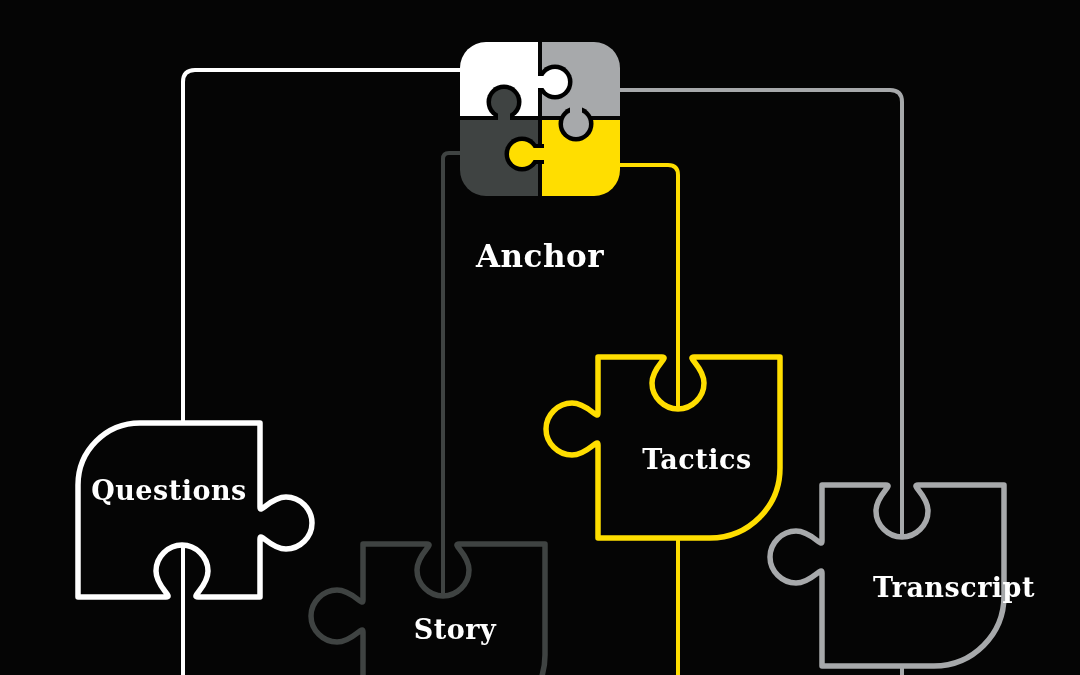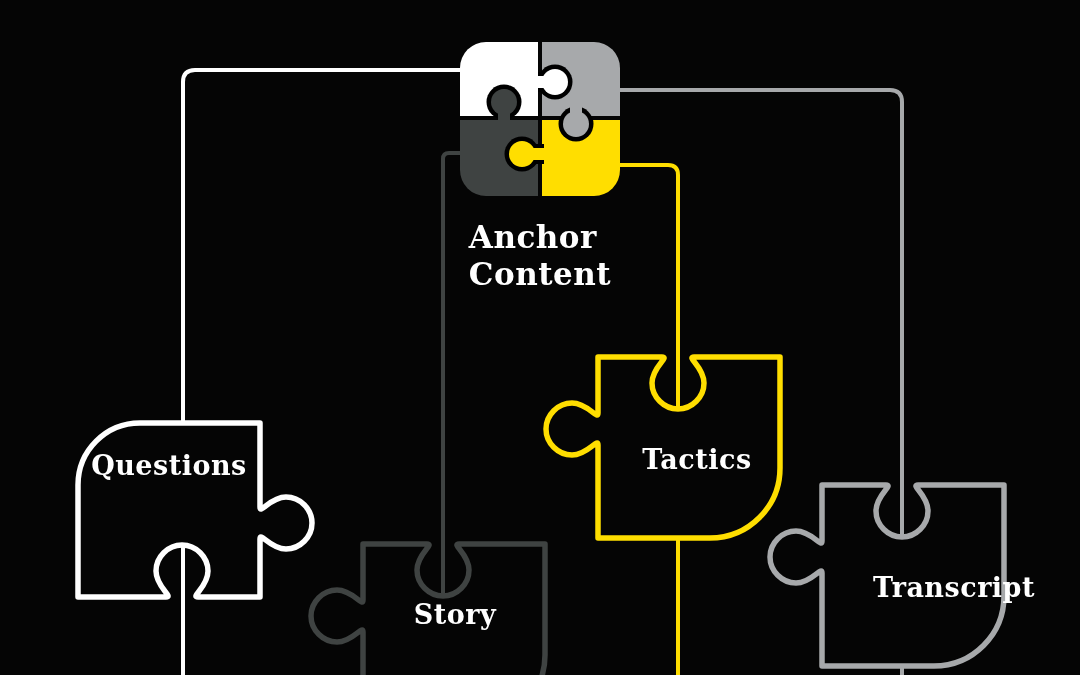--- a/index.html
+++ b/index.html
@@ -103,24 +103,23 @@
         <circle cx="62" cy="112" r="17.5" fill="#000000"></circle>
         <rect x="72" y="102" width="12" height="20" fill="#000000"></rect>
         <circle cx="62" cy="112" r="13" fill="#ffde00"></circle>
         <rect x="70" y="106" width="16" height="12" fill="#ffde00"></rect>
       </g>
     </g>
   </svg>
 
   <div class="label anchor" style="left:540px;top:256px;">
     <div>Anchor</div>
-    <div>Content</div>
   </div>
 
-  <div class="label" style="left:169px;top:466px;">Questions</div>
+  <div class="label" style="left:169px;top:491px;">Questions</div>
 
-  <div class="label" style="left:455px;top:615px;">Story</div>
+  <div class="label" style="left:455px;top:630px;">Story</div>
 
   <div class="label" style="left:689px;top:460px;margin-left:8px;">Tactics</div>
 
   <div class="label" style="left:914px;top:588px;margin-left:40px;">Transcript</div>
 
 </div>
 
 </body></html>

